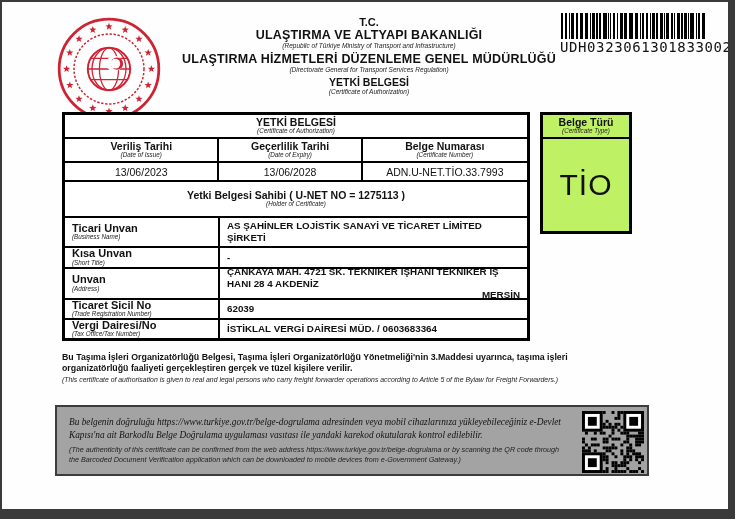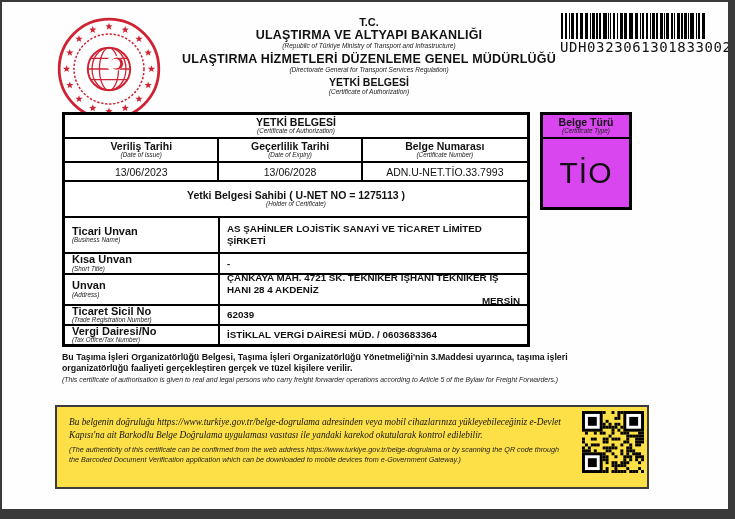--- a/index.html
+++ b/index.html
@@ -40,36 +40,36 @@
   .cols { height:24px; }
   .colsv { height:19px; }
   .cell { display:flex; flex-direction:column; justify-content:center; align-items:center; text-align:center; border-left:2px solid #000; }
   .cell:first-child { border-left:none; }
   .c1 { flex:0 0 33%; } .c2 { flex:0 0 31%; } .c3 { flex:1; }
   .val { font-size:10.5px; font-weight:normal; }
   .lrow { display:flex; }
   .lab { flex:0 0 155px; border-right:2px solid #000; padding:2px 4px 2px 7px; display:flex; flex-direction:column; justify-content:center; }
   .lab .t-main { font-size:11px; }
   .vcell { flex:1; padding:2px 7px; display:flex; flex-direction:column; justify-content:center; font-size:9.8px; font-weight:bold; line-height:1.2; }
-  .r-ticari { height:36px; } .r-kisa { height:21px; } .r-adres { height:31px; } .r-sicil { height:20px; } .r-vergi { height:20px; }
+  .r-ticari { height:30px; } .r-kisa { height:21px; } .r-adres { height:31px; } .r-sicil { height:20px; } .r-vergi { height:20px; }
   .v-right { text-align:right; font-size:9.8px; font-weight:bold; }
 
   
-  .type-box { position:absolute; left:540px; top:112px; width:92px; height:98px; border:3px solid #000; background:#d946ef; display:flex; flex-direction:column; }
+  .type-box { position:absolute; left:540px; top:112px; width:92px; height:122px; border:3px solid #000; background:#bef264; display:flex; flex-direction:column; }
   .type-head { border-bottom:2px solid #000; text-align:center; padding:2px 0 2px 0; }
   .type-head .t-main { font-size:10.5px; }
   .type-val { flex:1; display:flex; align-items:center; justify-content:center; font-size:30px; font-weight:400; letter-spacing:1px; color:#111; }
 
   
   .footnote { position:absolute; left:62px; top:352px; width:514px; }
   .footnote .tr { font-size:8.8px; font-weight:bold; line-height:1.3; }
   .footnote .en { font-size:6.9px; font-style:italic; color:#222; margin-top:1px; }
 
   
-  .vbox { position:absolute; left:55px; top:405px; width:594px; height:84px; border:2px solid #3c3c3c; background:#fde047; padding:9px 10px 22px 12px; }
+  .vbox { position:absolute; left:55px; top:405px; width:594px; height:71px; border:2px solid #3c3c3c; background:#a3a3a3; padding:9px 10px 22px 12px; }
   .vbox .txt { width:502px; }
   .vbox .tr { font-family:"Liberation Serif", serif; font-style:italic; font-size:9.3px; line-height:1.45; color:#111; }
   .vbox .en { font-style:italic; font-size:7.2px; line-height:1.35; color:#222; margin-top:2px; }
   .qr { position:absolute; left:524px; top:4px; width:64px; height:62px; }
 </style>
 </head>
 <body>
 
 <div class="page">
   <div class="edge-top"></div>

